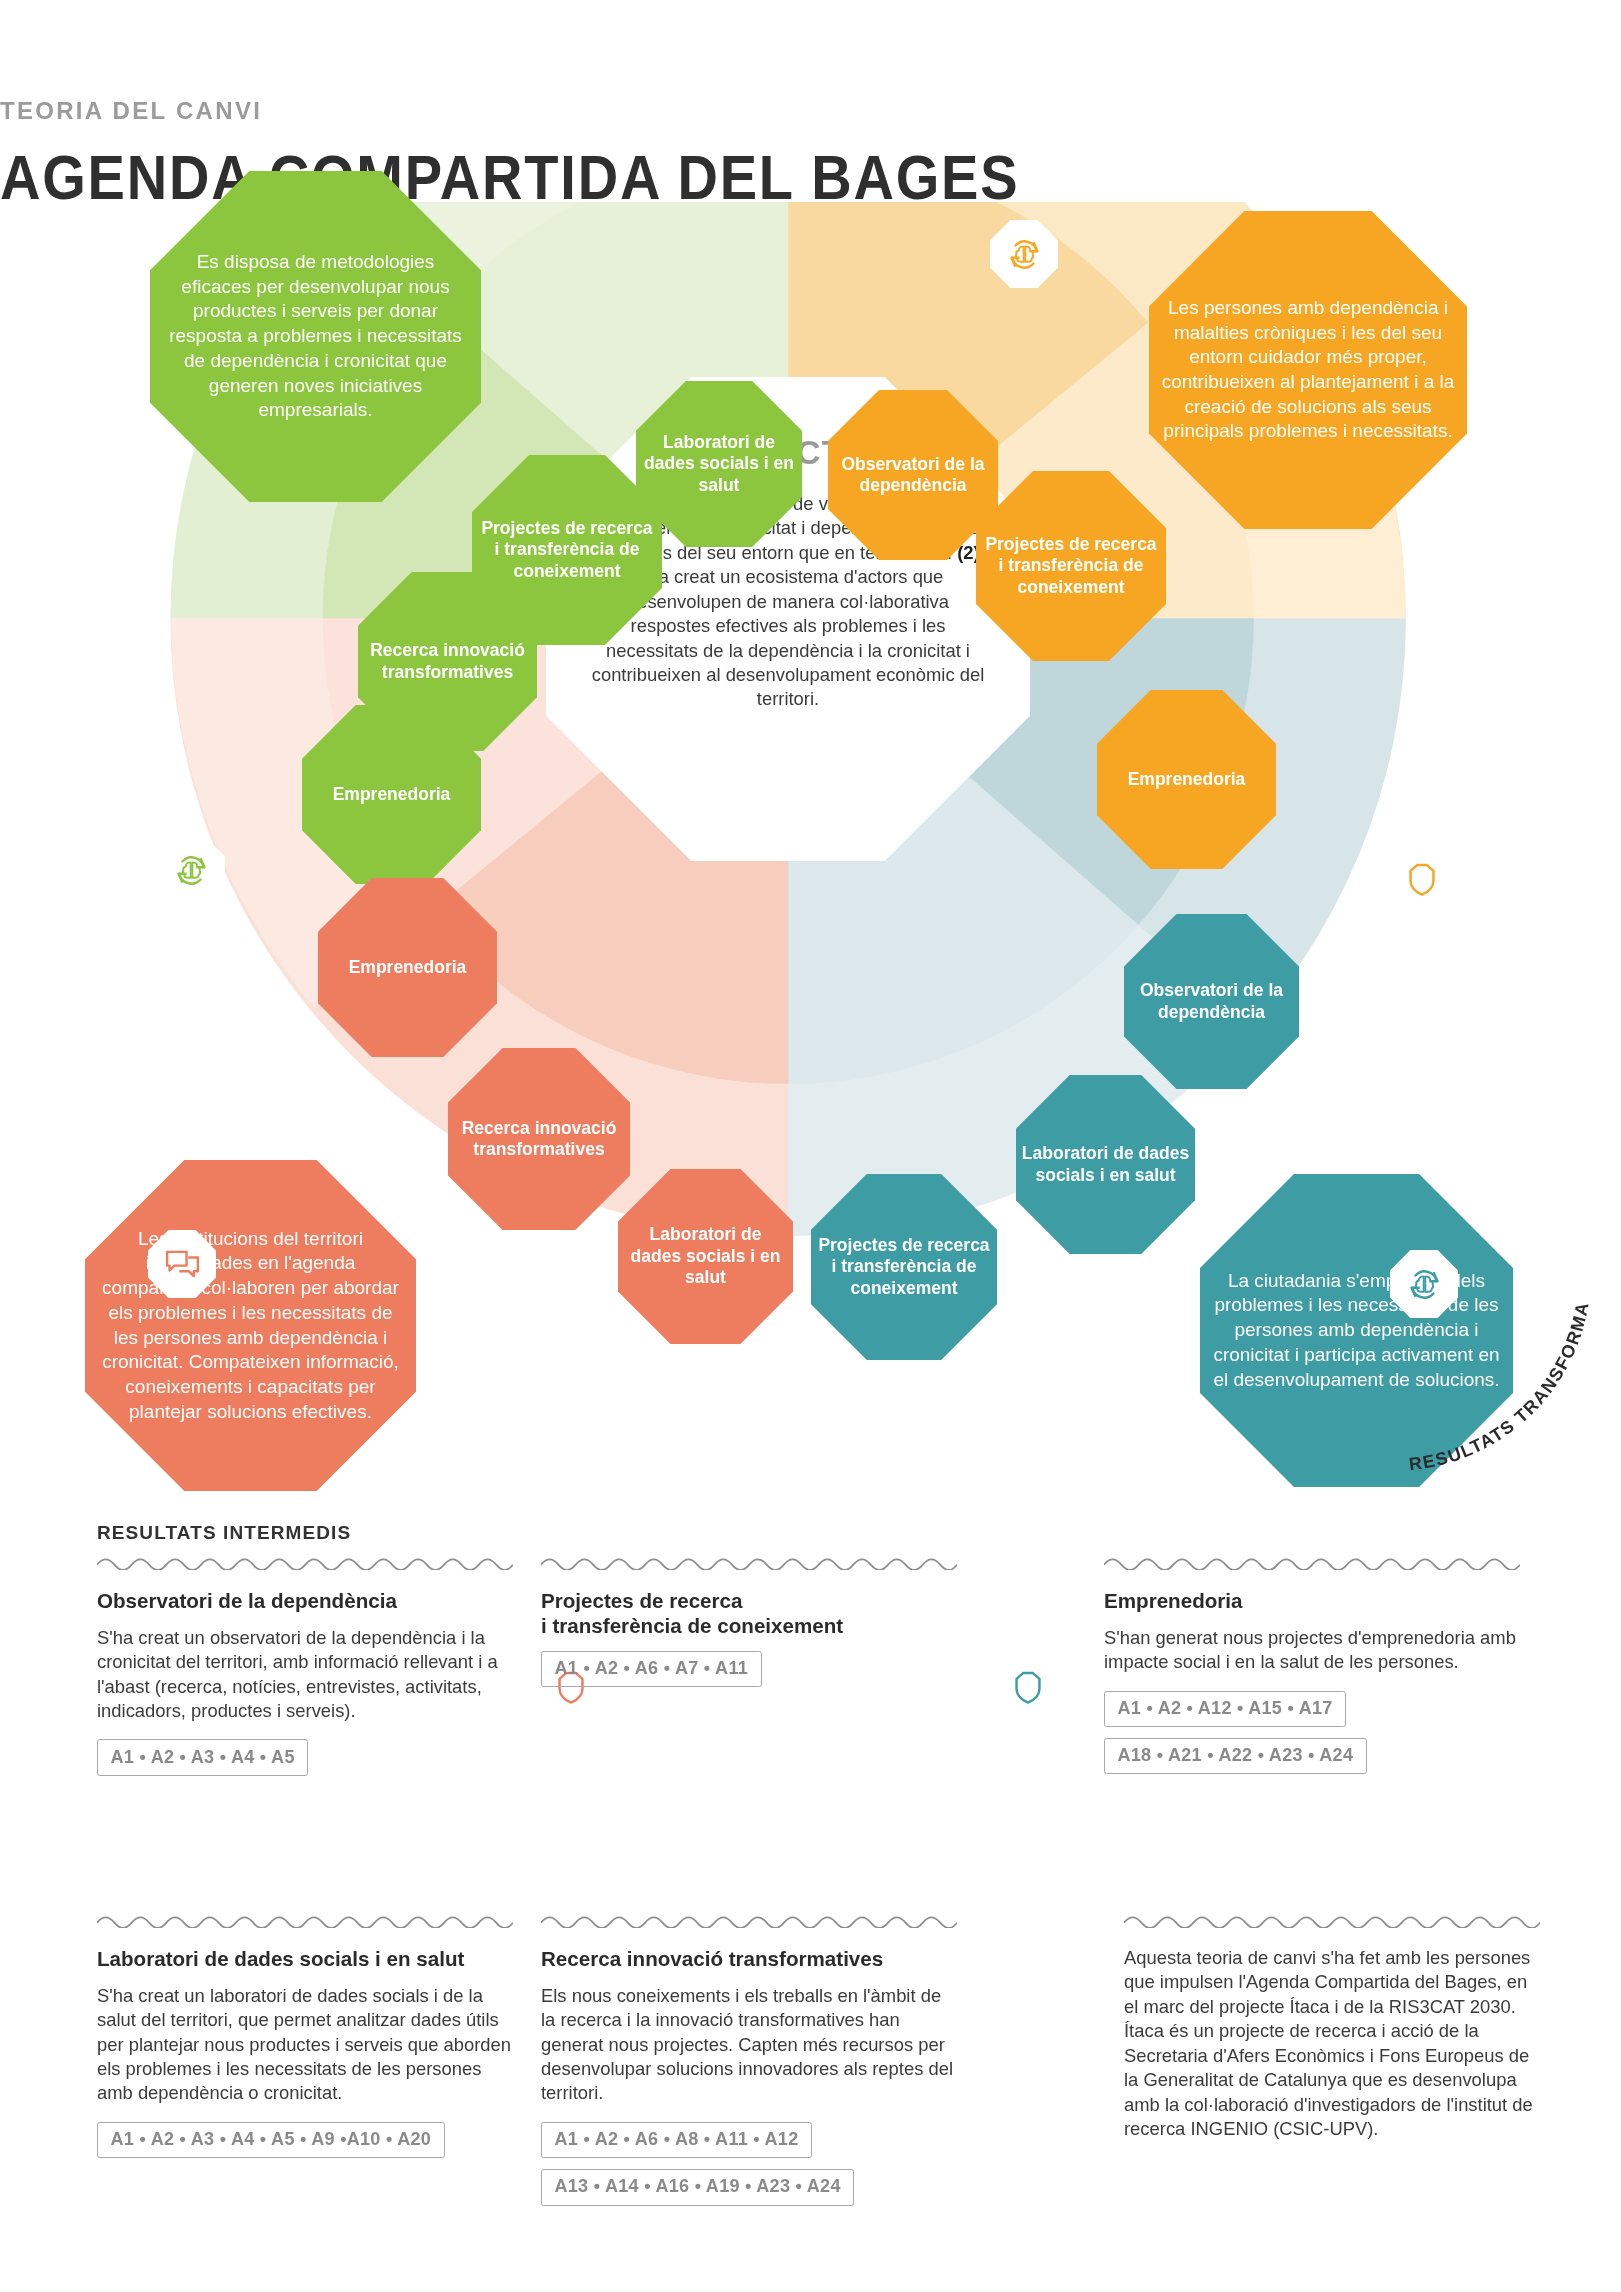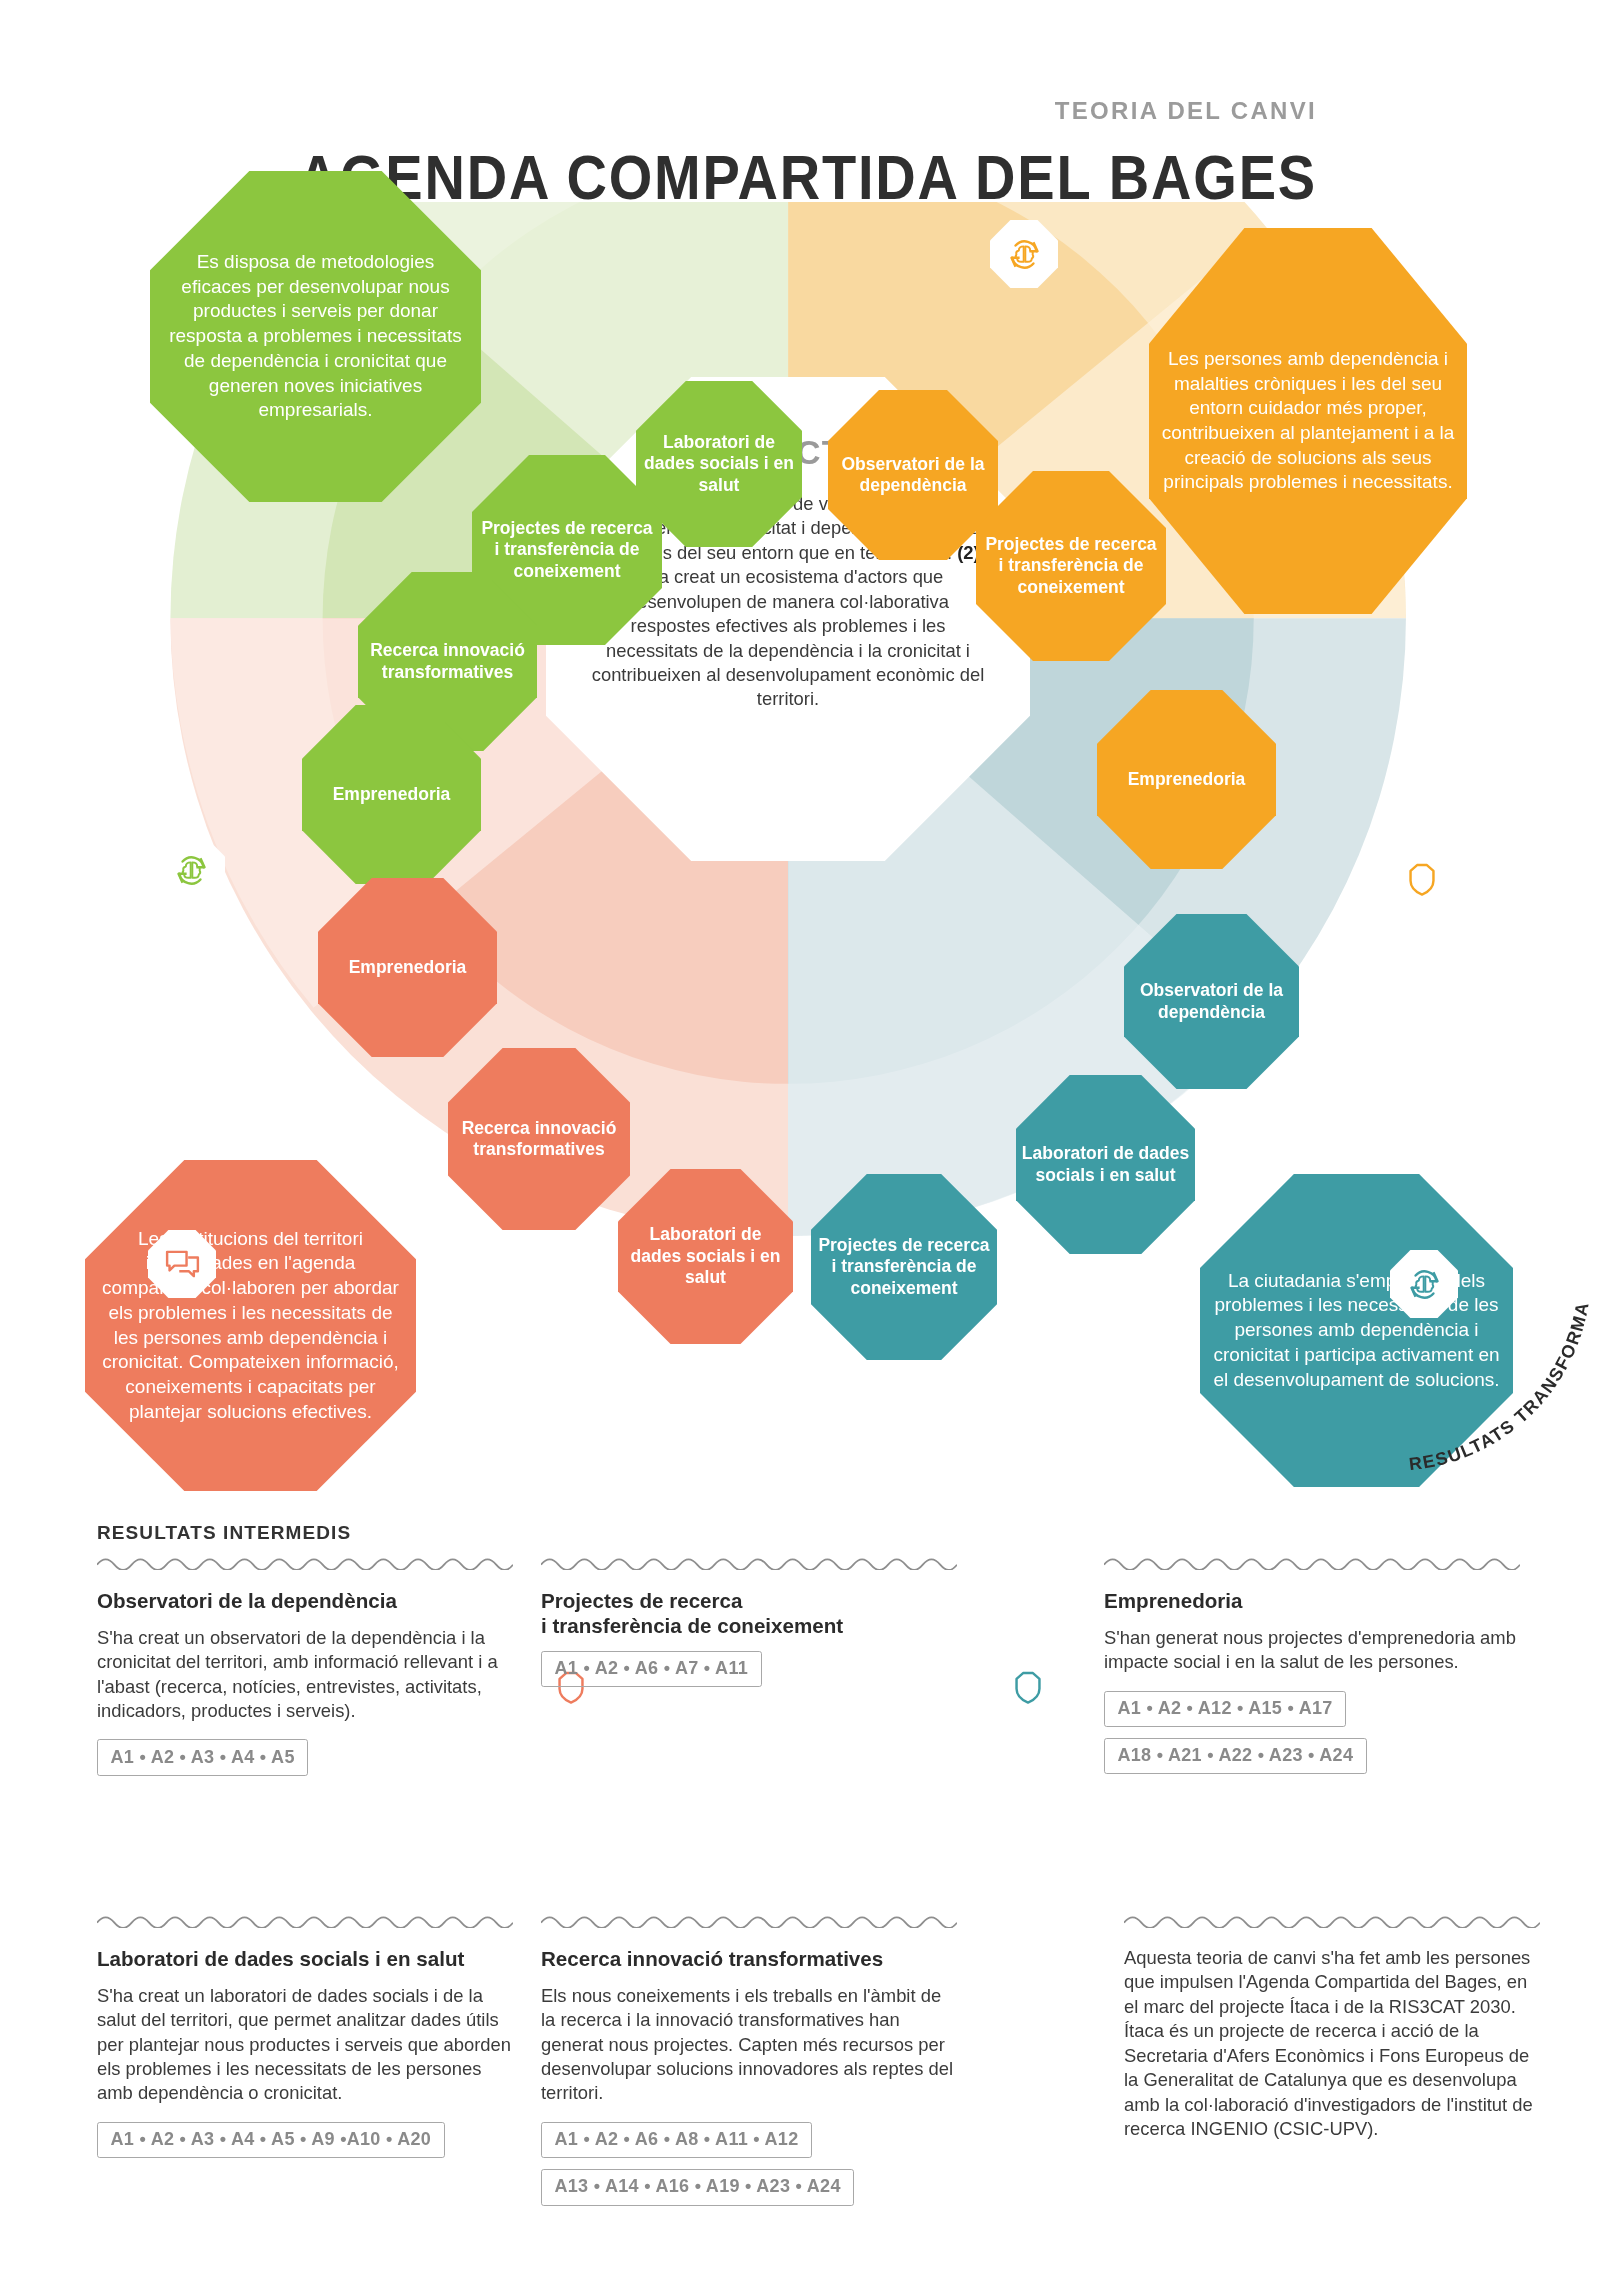--- a/index.html
+++ b/index.html
@@ -7,21 +7,21 @@
   body {
     width: 1622px; height: 2293px;
     background: #ffffff;
     font-family: "Liberation Sans", sans-serif;
     color: #333;
     position: relative;
     overflow: hidden;
   }
 
   
-  #header { position:absolute; top:0; left:0; width:1317px; height:206px; text-align:right; }
+  #header { position:absolute; top:0; left:0; width:1317px; height:206px; text-align:left; }
   #kicker {
     margin-top:97px;
     font-size:24px; font-weight:bold; letter-spacing:2.3px;
     color:#9b9b9b; font-family:"Liberation Sans", sans-serif;
   }
   #main-title {
     margin-top:16px;
     font-size:56px; font-weight:bold; letter-spacing:1.8px;
     color:#2f2f2f; font-family:"Liberation Sans", sans-serif;
     transform: scaleY(1.12); transform-origin: center top;
@@ -181,21 +181,21 @@
   </div>
 
   <div class="oct-node" style="left:358px; top:370px; width:179px; height:179px; background:#8CC63F; font-size:17.5px;">
     <span>Recerca innovació transformatives</span>
   </div>
 
   <div class="oct-node" style="left:302px; top:503px; width:179px; height:179px; background:#8CC63F; font-size:17.5px;">
     <span>Emprenedoria</span>
   </div>
 
-  <div class="oct-big" style="left:1149px; top:26px; width:318px; height:386px; background:#F6A623;">
+  <div class="oct-big" style="left:1149px; top:9px; width:318px; height:318px; background:#F6A623;">
     <span>Les persones amb dependència i malalties cròniques i les del seu entorn cuidador més proper, contribueixen al plantejament i a la creació de solucions als seus principals problemes i necessitats.</span>
   </div>
 
   <div class="oct-node" style="left:828px; top:188px; width:170px; height:170px; background:#F6A623; font-size:17.5px;">
     <span>Observatori de la dependència</span>
   </div>
 
   <div class="oct-node" style="left:976px; top:269px; width:190px; height:190px; background:#F6A623; font-size:17.5px;">
     <span>Projectes de recerca i transferència de coneixement</span>
   </div>

